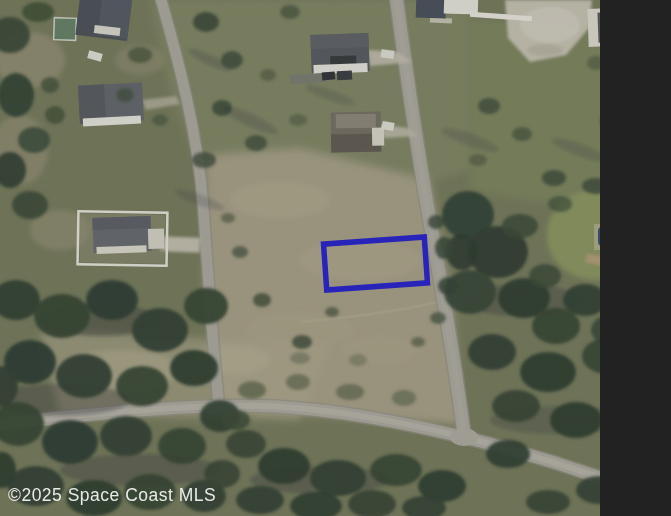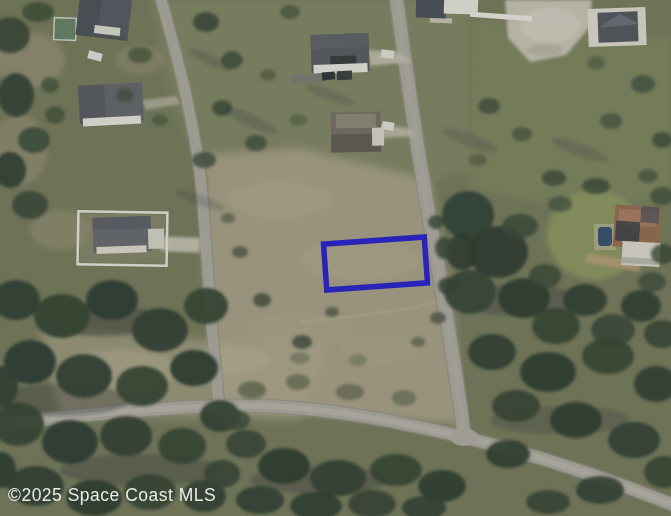--- a/index.html
+++ b/index.html
@@ -1,16 +1,16 @@
 <!DOCTYPE html>
 <html><head>
 <meta charset="utf-8">
 <style>
   html,body{margin:0;padding:0;background:#222;}
-  #stage{position:relative;width:671px;height:516px;overflow:hidden;background:#6d7354;
+  #stage{position:relative;width:600px;height:516px;overflow:hidden;background:#6d7354;
          font-family:"Liberation Sans",sans-serif;}
   #stage svg{position:absolute;inset:0;display:block;}
   .wm{font-family:"Liberation Sans",sans-serif;font-weight:400;letter-spacing:.5px;}
 </style>
 </head>
 <body>
 
 <div id="stage">
 <svg width="671" height="516" viewBox="0 0 671 516">
   <defs>

